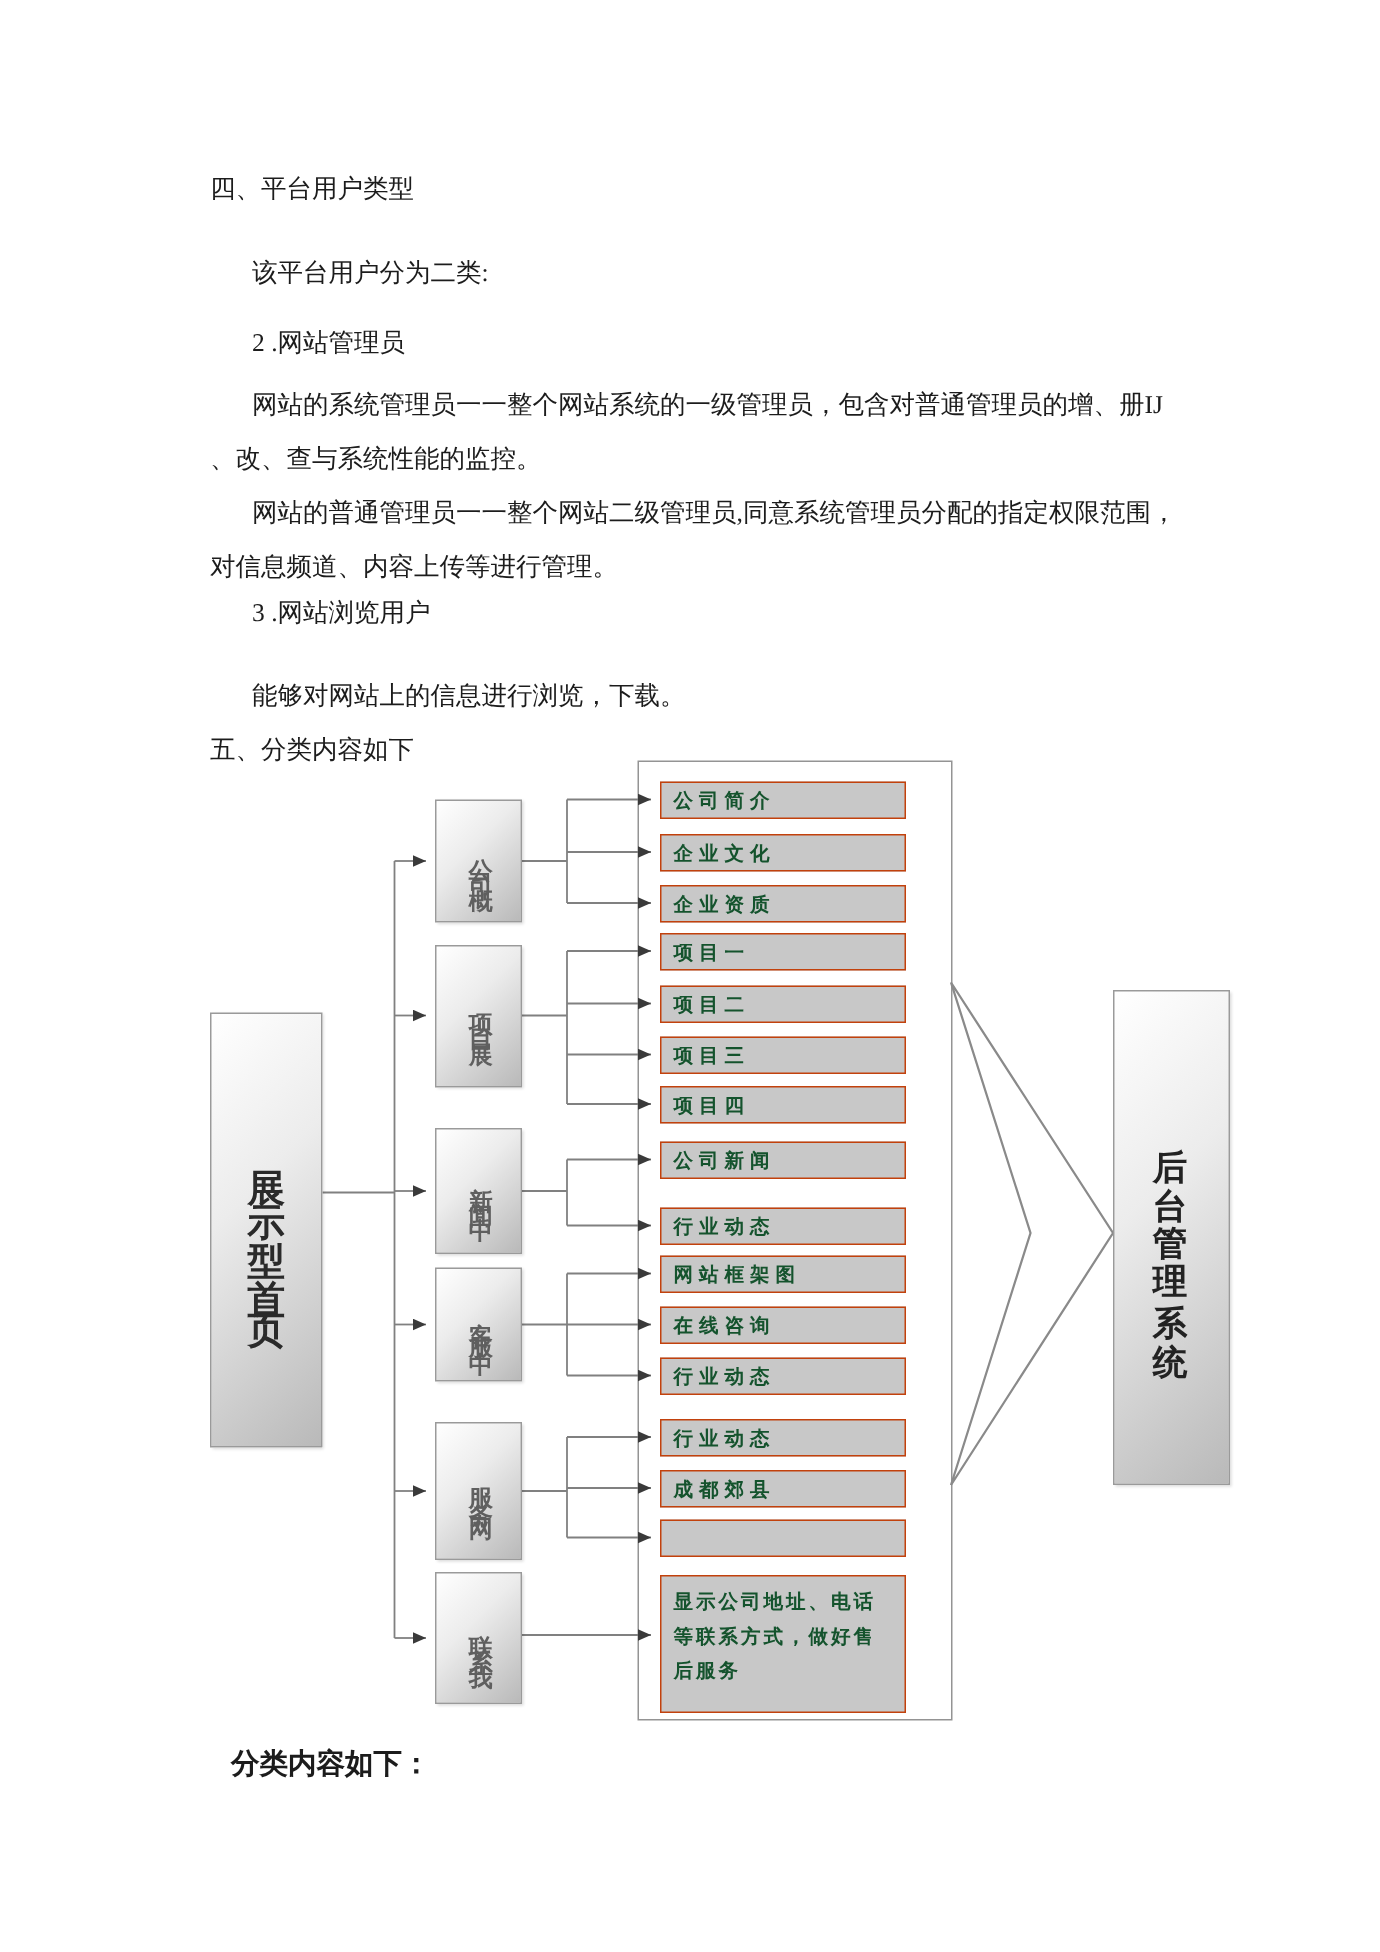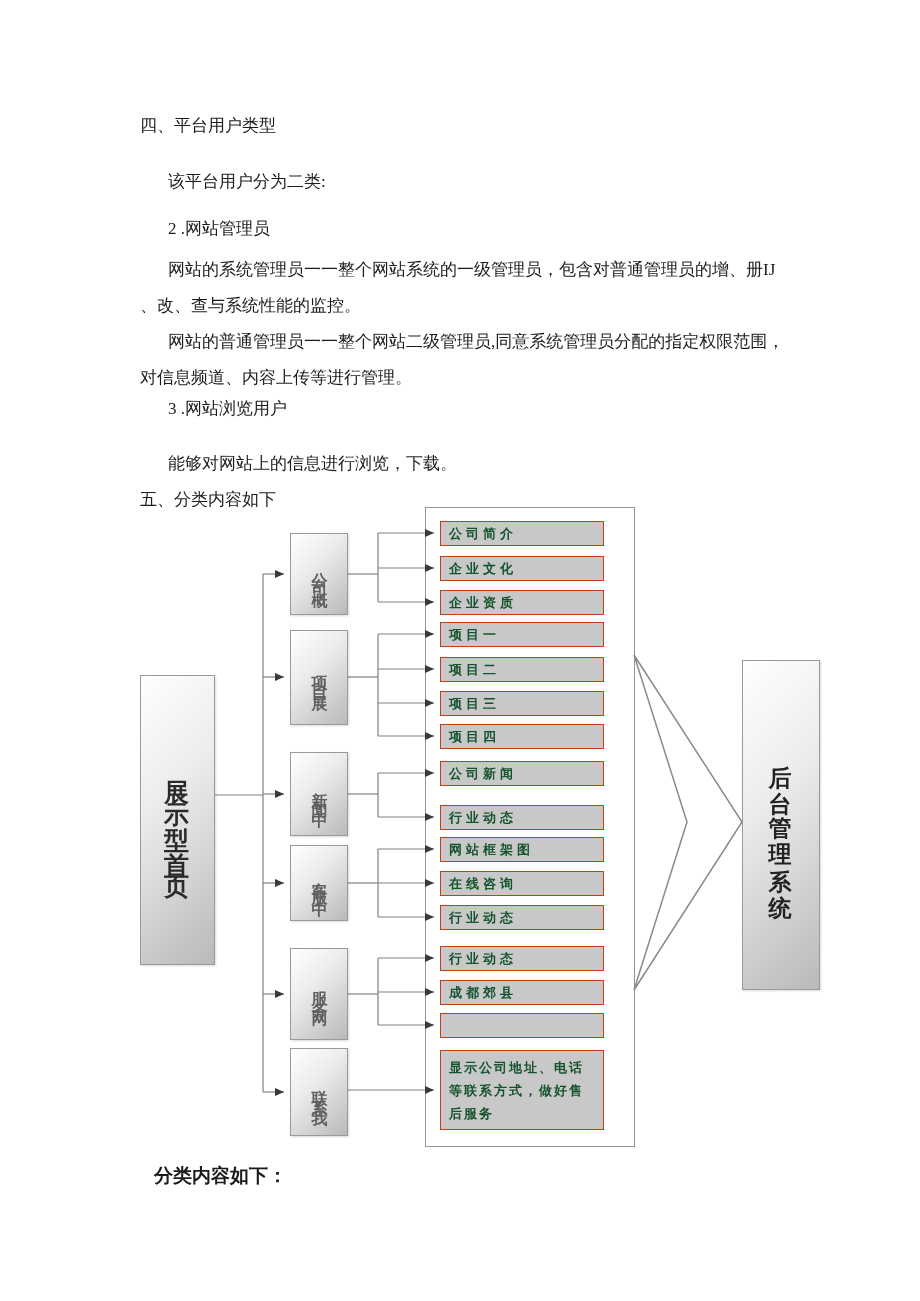--- a/index.html
+++ b/index.html
@@ -61,21 +61,21 @@
     padding:0 8px;
     font-size:13px; font-weight:bold; color:#14532d;
     letter-spacing:4px;
     font-family:"Liberation Sans","DejaVu Sans",sans-serif;
     overflow:hidden;
   }
   .lf0{top:521px}.lf1{top:556px}.lf2{top:590px}.lf3{top:622px}
   .lf4{top:657px}.lf5{top:691px}.lf6{top:724px}.lf7{top:761px}
   .lf8{top:805px}.lf9{top:837px}.lf10{top:871px}.lf11{top:905px}
   .lf12{top:946px}.lf13{top:980px}.lf14{top:1013px}
-  .lf15{top:1050px; height:80px; align-items:flex-start; padding:5px 8px;
+  .lf15{top:1050px; height:92px; align-items:flex-start; padding:5px 8px;
         white-space:normal; line-height:23px; letter-spacing:2px;}
 
   .backend-box { left:742px; top:660px; width:78px; height:330px; }
   .backend-box .vtext { font-size:23px; letter-spacing:26px; color:#222222; }
 </style>
 </head>
 <body>
 
 <div class="page">
 

